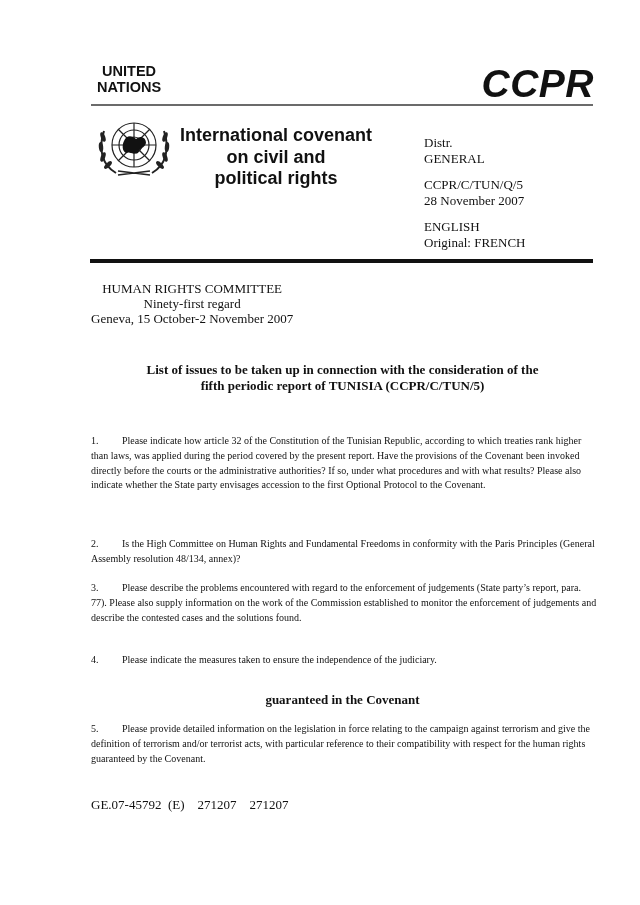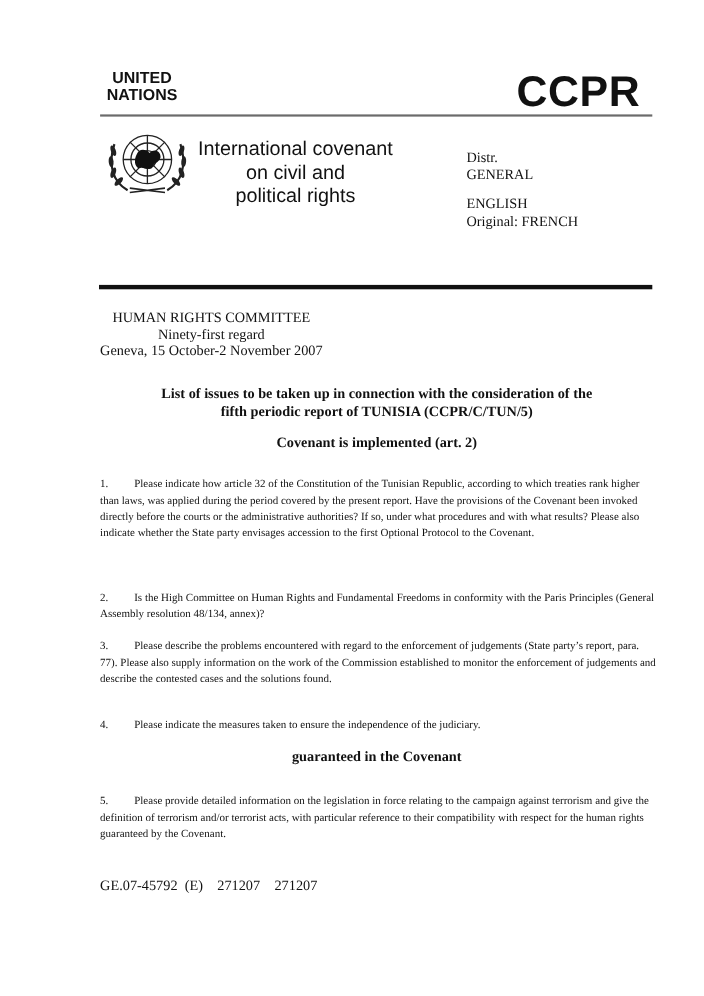--- a/index.html
+++ b/index.html
@@ -3,37 +3,37 @@
   <meta charset="utf-8">
   <style>
     html, body { margin: 0; padding: 0; background: #ffffff; }
     body { width: 640px; height: 905px; position: relative; overflow: hidden; color: #111; }
     .abs { position: absolute; }
     .sans { font-family: "Liberation Sans", sans-serif; text-align: center; }
     .serif { font-family: "Liberation Serif", serif; }
 
     .org { left: 97px; top: 63px; font-weight: bold; font-size: 14.5px; line-height: 16px; }
     .org div { white-space: nowrap; }
-    .symbol { right: 58px; top: 64px; font-weight: bold; font-size: 39px; line-height: 40px; letter-spacing: 0.5px; }
+    .symbol { right: 46px; top: 64px; font-weight: bold; font-size: 39px; line-height: 40px; letter-spacing: 0.5px; font-style: italic; }
     .rule-thin { left: 91px; top: 104px; width: 502px; height: 2px; background: #6b6b6b; }
 
     .emblem { left: 96px; top: 115px; width: 76px; height: 66px; }
-    .title { left: 180px; top: 125px; font-weight: normal; font-size: 18px; line-height: 21.5px; }
+    .title { left: 180px; top: 125px; font-weight: bold; font-size: 18px; line-height: 21.5px; }
     .title div { white-space: nowrap; }
 
     .meta { left: 424px; top: 135px; font-size: 13px; line-height: 15.5px; }
     .meta .grp { margin-bottom: 11px; }
     .meta div { white-space: nowrap; }
 
     .rule-thick { left: 90px; top: 259px; width: 503px; height: 4px; background: #111; }
 
     .committee { left: 91px; top: 281px; font-size: 13px; line-height: 15px; }
     .committee div { white-space: nowrap; text-align: center; }
 
-    .heading { left: 91px; width: 503px; text-align: center; font-weight: bold; font-size: 13px; line-height: 15.5px; }
+    .heading { left: 91px; width: 503px; text-align: center; font-weight: bold; font-size: 13px; line-height: 15.5px; margin-top: 12px; }
     .heading div { white-space: nowrap; }
 
     .para { left: 91px; width: 506px; font-size: 10px; line-height: 14.8px; text-align: left; }
     .para .num { display: inline-block; width: 31px; }
 
     .footer { left: 91px; top: 797px; font-size: 13px; line-height: 15px; white-space: pre; }
   </style>
 </head>
 <body>
 
@@ -81,40 +81,43 @@
   <div>on civil and</div>
   <div>political rights</div>
 </div>
 
 <div class="abs meta serif">
   <div class="grp">
     <div>Distr.</div>
     <div>GENERAL</div>
   </div>
   <div class="grp">
+    <div>CCPR/C/TUN/Q/5</div>
+    <div>28 November 2007</div>
+  </div>
+  <div class="grp">
     <div>ENGLISH</div>
     <div>Original:  FRENCH</div>
   </div>
 </div>
 
 <div class="abs rule-thick"></div>
 
 <div class="abs committee serif">
   <div>HUMAN RIGHTS COMMITTEE</div>
   <div>Ninety-first regard</div>
   <div>Geneva, 15 October-2 November 2007</div>
 </div>
 
 <div class="abs heading serif" style="top:350px;">
   <div>List of issues to be taken up in connection with the consideration of the</div>
   <div>fifth periodic report of TUNISIA (CCPR/C/TUN/5)</div>
 </div>
 
 <div class="abs heading serif" style="top:394px;">
-  <div>Covenant is implemented (art. 2)</div>
 </div>
 
 <div class="abs para serif" style="top:434px;">
   <span class="num">1.</span><span>Please indicate how article 32 of the Constitution of the Tunisian Republic, according to which treaties rank higher than laws, was applied during the period covered by the present report. Have the provisions of the Covenant been invoked directly before the courts or the administrative authorities? If so, under what procedures and with what results? Please also indicate whether the State party envisages accession to the first Optional Protocol to the Covenant.</span>
 </div>
 
 <div class="abs para serif" style="top:537px;">
   <span class="num">2.</span><span>Is the High Committee on Human Rights and Fundamental Freedoms in conformity with the Paris Principles (General Assembly resolution 48/134, annex)?</span>
 </div>
 

